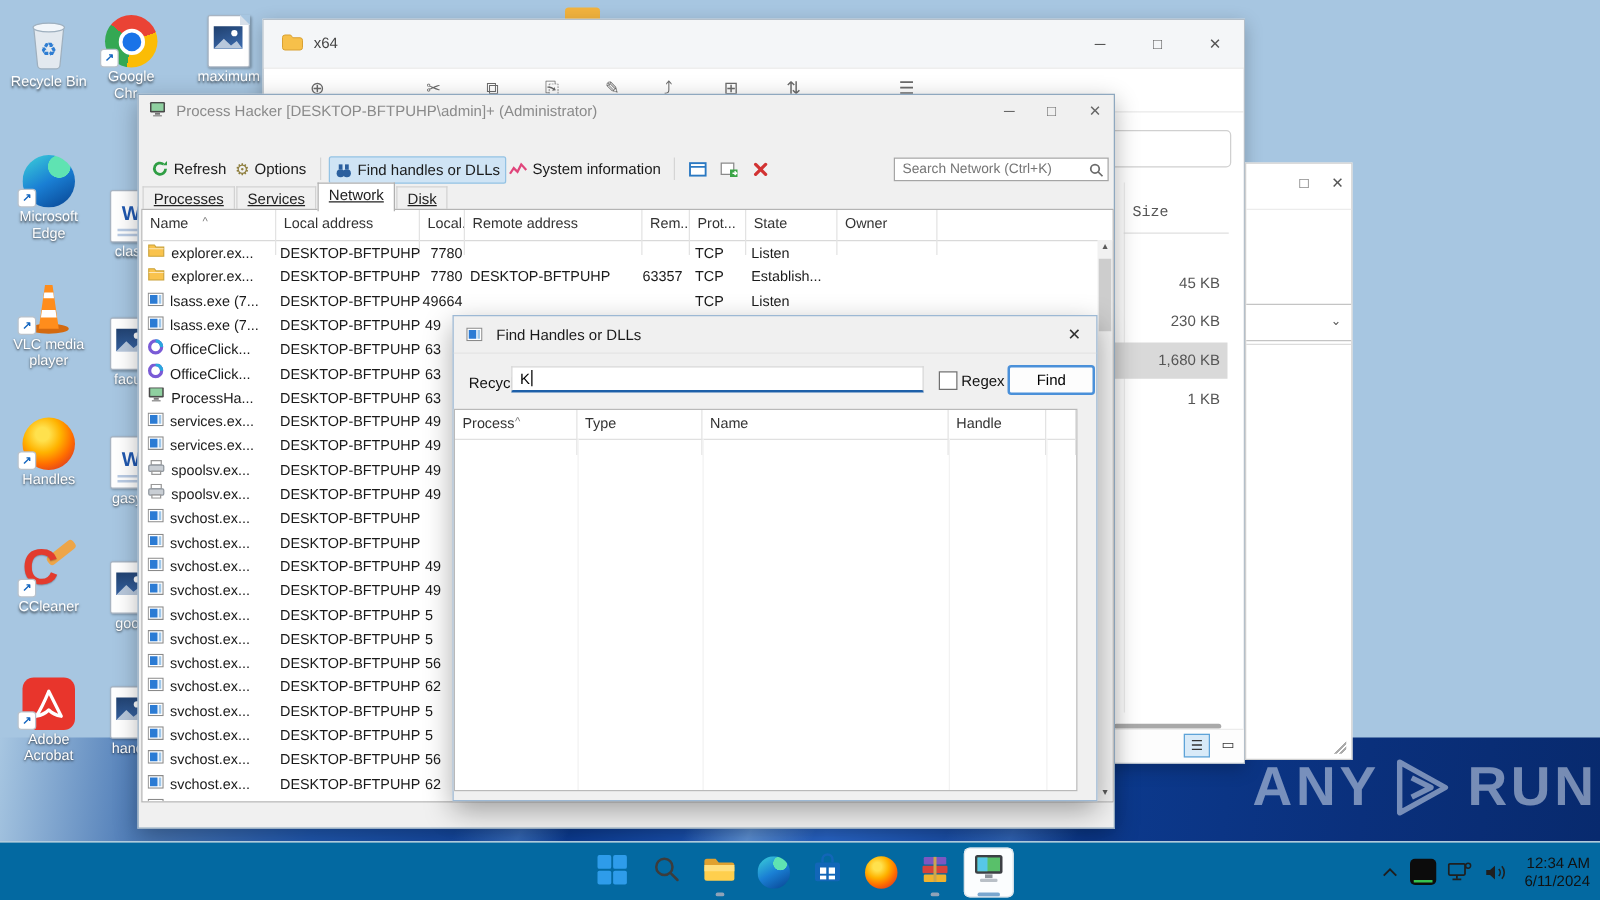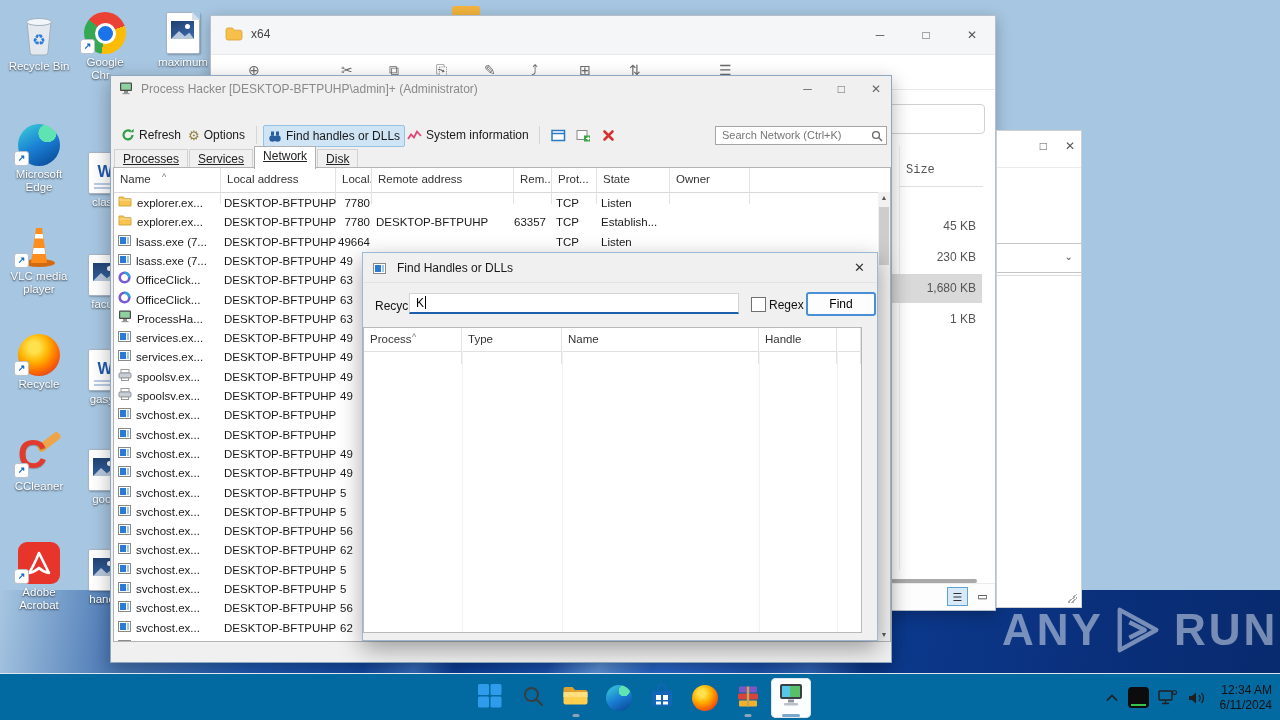--- a/index.html
+++ b/index.html
@@ -219,21 +219,21 @@
           </svg>
           <span class="lnk-arrow">↗</span>
         </div>
         <div class="dic-label">VLC media player</div>
       </div>
       <div class="dicon" style="left: 6px; top: 328px;">
         <div class="dic-art">
           <div class="g-fox"></div>
           <span class="lnk-arrow">↗</span>
         </div>
-        <div class="dic-label">Recycle</div>
+        <div class="dic-label">Handles</div>
       </div>
       <div class="dicon" style="left: 6px; top: 430px;">
         <div class="dic-art">
           <div class="g-cc">
             <span class="cc-broom"></span>
             <span class="cc-c">C</span>
           </div>
           <span class="lnk-arrow">↗</span>
         </div>
         <div class="dic-label">CCleaner</div>

